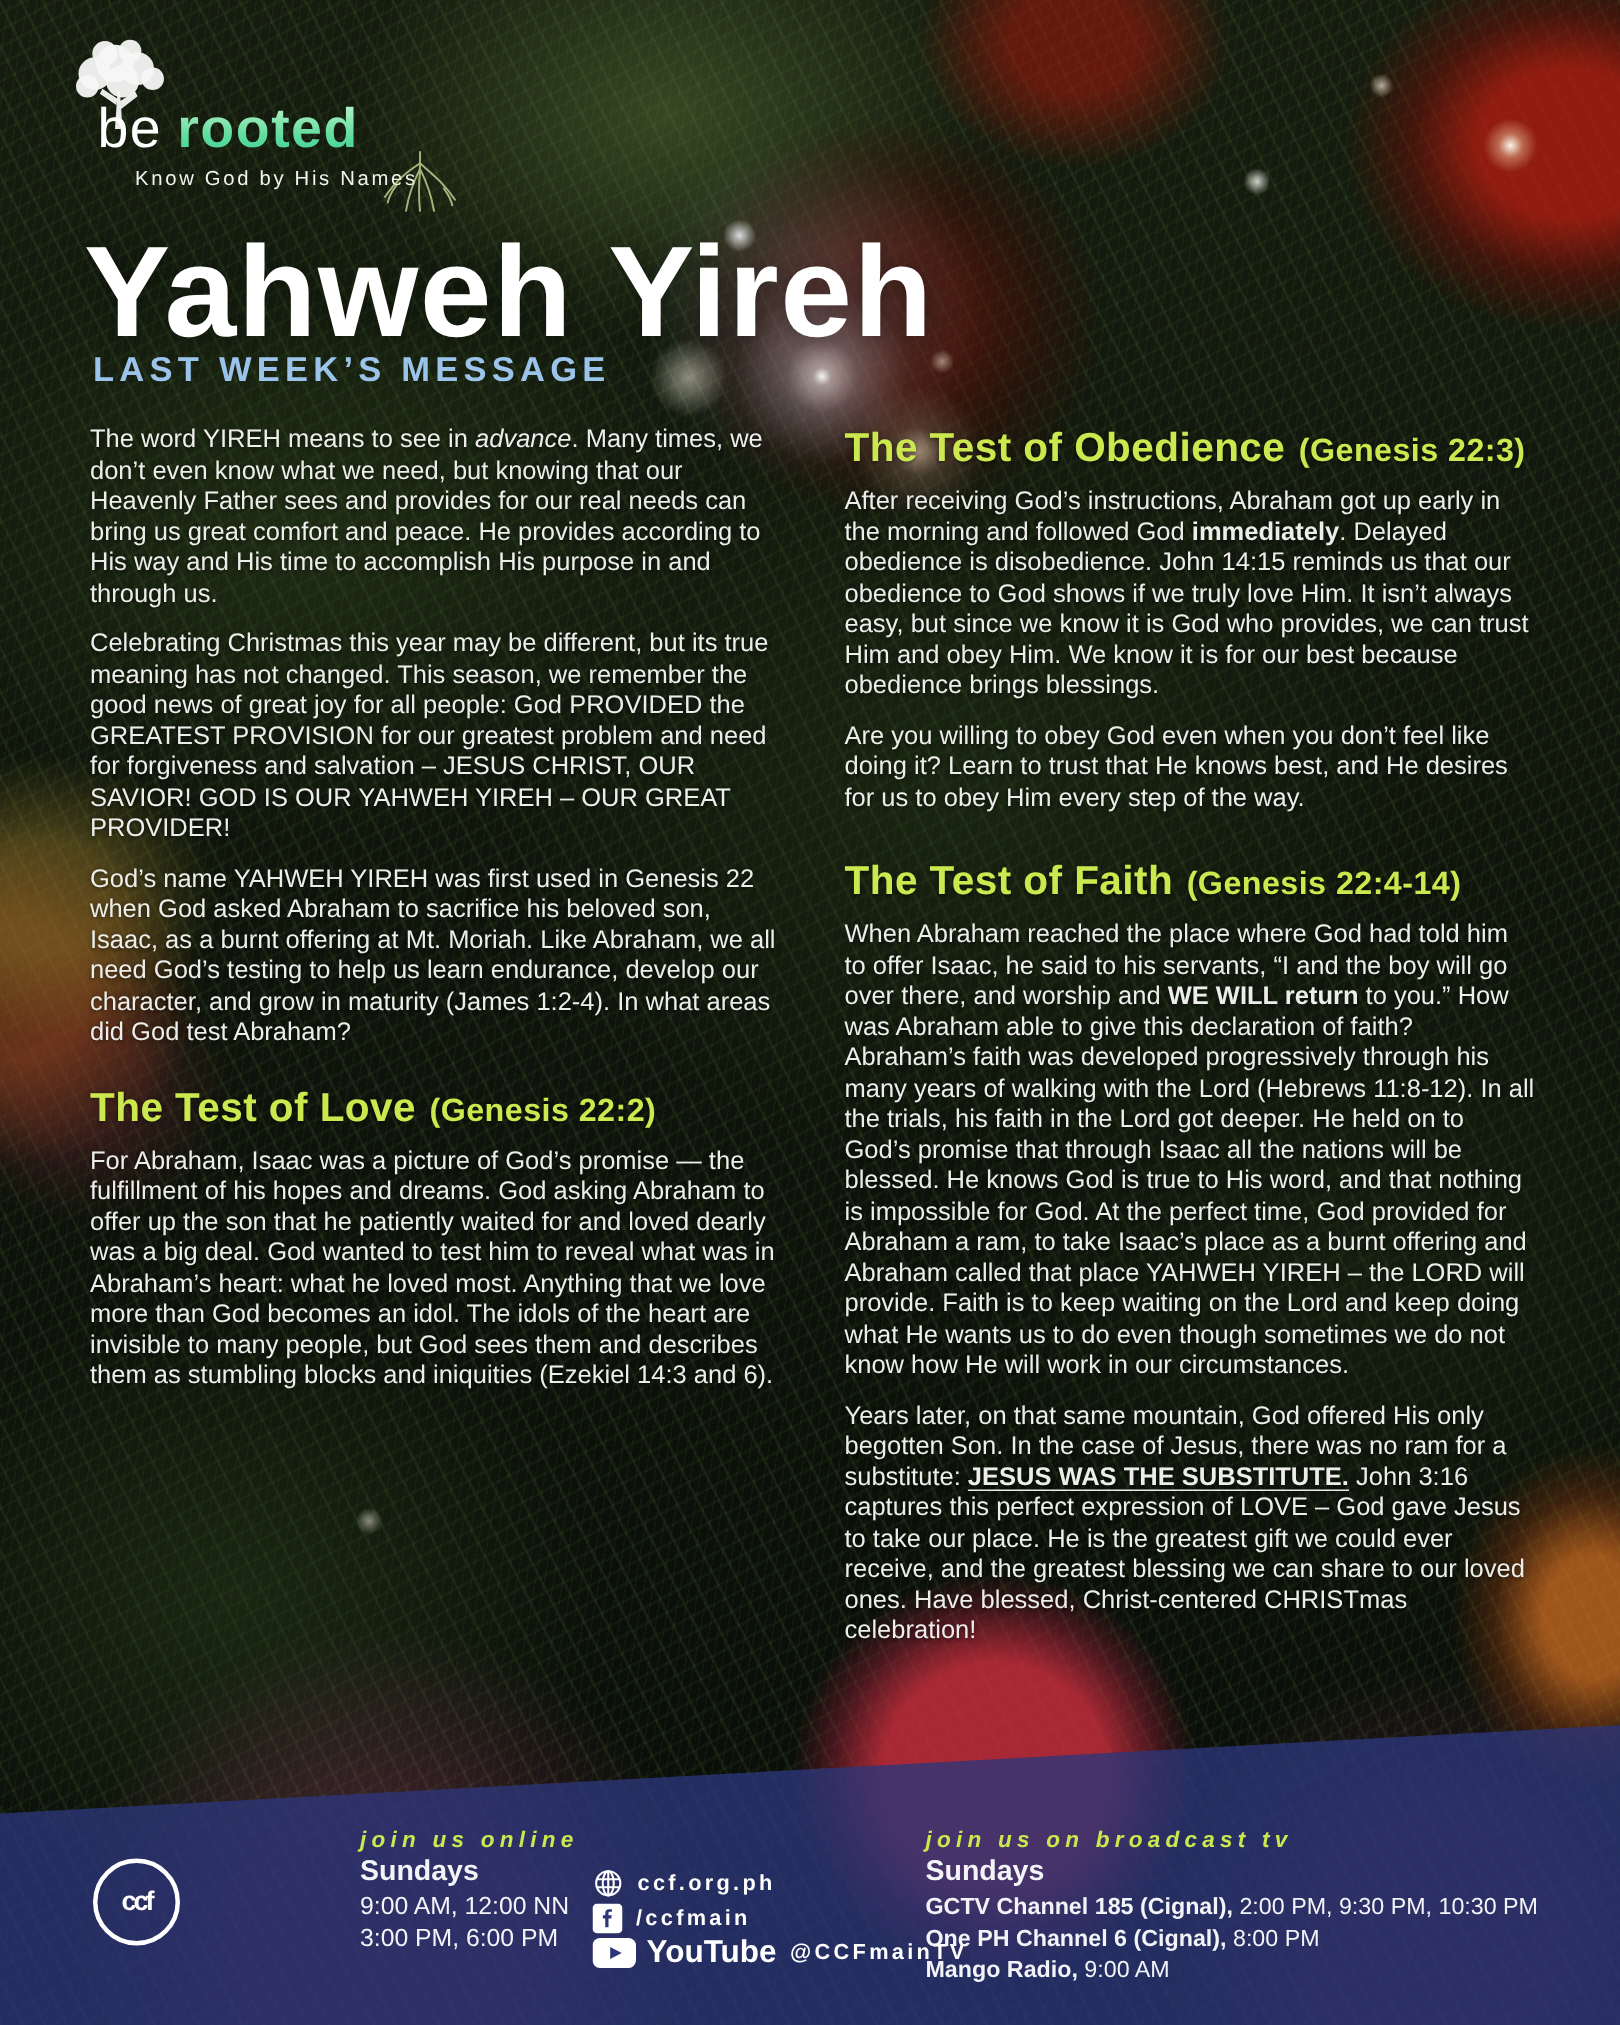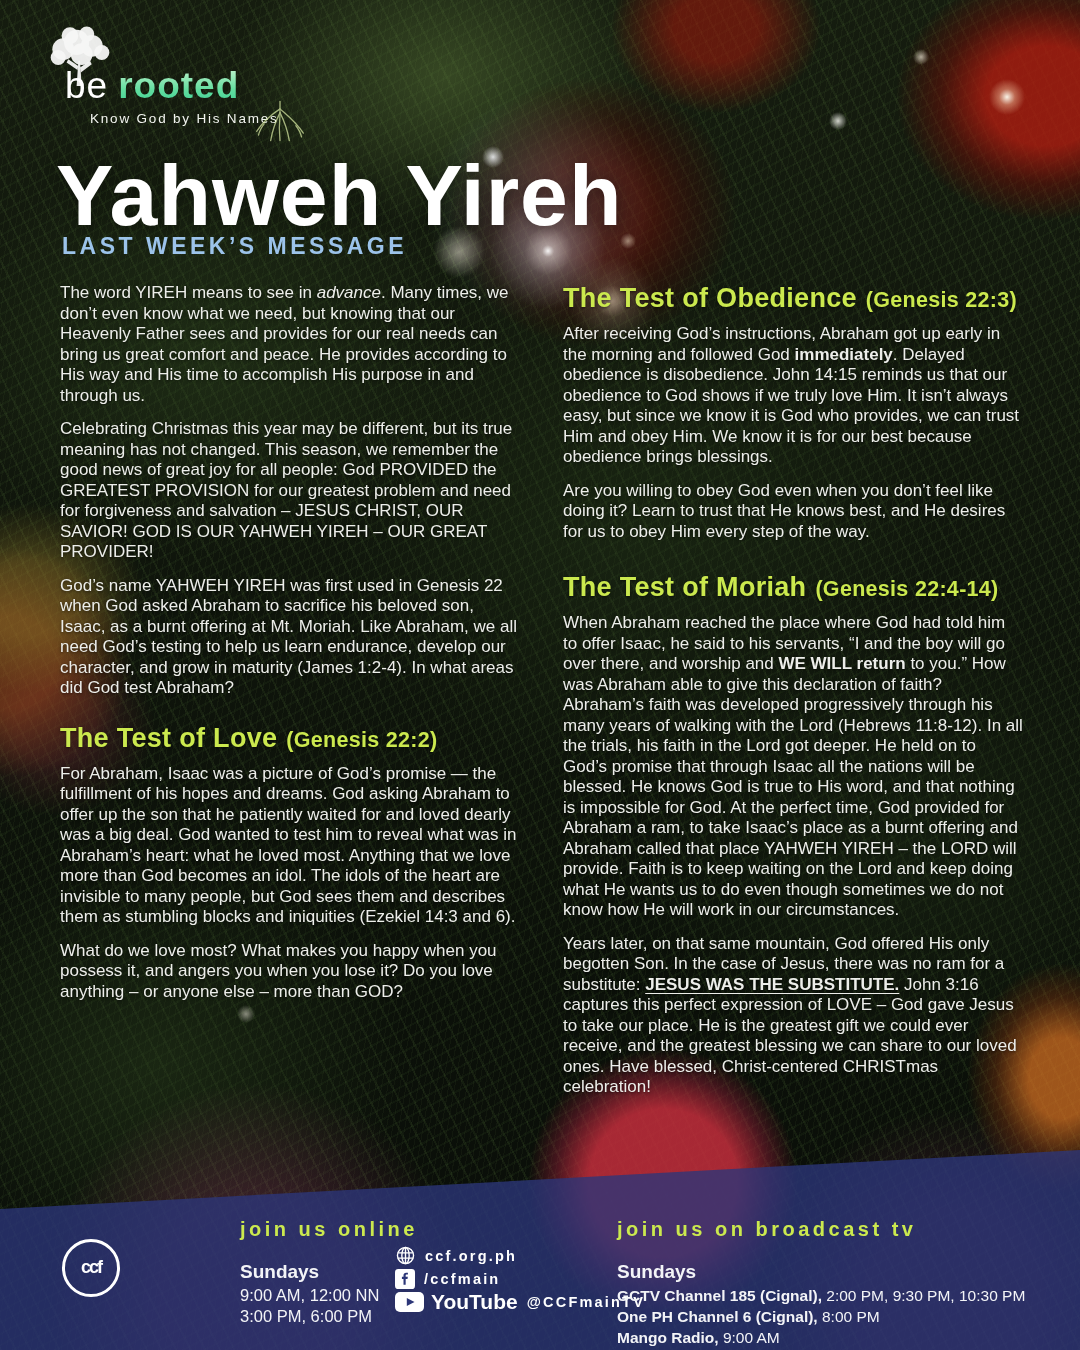--- a/index.html
+++ b/index.html
@@ -63,21 +63,21 @@
   .sec { font-size:27px; line-height:30px; font-weight:bold; color:#cbe94e; letter-spacing:.3px; margin:24px 0 9px; text-shadow:0 1px 3px rgba(0,0,0,.5); white-space:nowrap; }
   .sec .ref { font-size:21.5px; margin-left:9px; }
   .sec.first { margin-top:0; }
   .sec.gap { margin-top:30px; }
 
   .footer { position:absolute; left:0; top:1145px; width:1080px; height:205px; z-index:4;
     background:rgba(44,54,122,.78); clip-path:polygon(0 64px, 100% 5px, 100% 100%, 0 100%); }
   .ccf { position:absolute; left:62px; top:94px; width:58px; height:58px; border:3.5px solid #fff; border-radius:50%;
     display:flex; align-items:center; justify-content:center; color:#fff; font-weight:bold; font-size:18px; letter-spacing:-2px; padding-bottom:2px; }
   .f-col { position:absolute; color:#f3f4f7; }
-  .f-heading { font-size:20px; font-weight:bold; letter-spacing:3.5px; color:#cbe94e; margin-bottom:20px; white-space:nowrap; }
+  .f-heading { font-size:15px; font-weight:bold; letter-spacing:3.5px; color:#cbe94e; margin-bottom:2px; white-space:nowrap;font-style:italic; }
   .f-day { font-size:19px; font-weight:bold; margin-bottom:2px; }
   .f-line { font-size:16.5px; line-height:21px; white-space:nowrap; }
   .online { left:240px; top:73px; }
   .links { left:395px; top:100px; }
   .link-row { display:flex; align-items:center; height:21px; margin-bottom:2px; color:#fff; }
   .link-label { font-size:14.5px; font-weight:bold; letter-spacing:2.2px; margin-left:9px; white-space:nowrap; }
   .yt-brand { font-size:21px; font-weight:bold; margin-left:7px; }
   .broadcast { left:617px; top:73px; }
   .b-row { font-size:15.5px; line-height:21px; white-space:nowrap; }
   .b-row b { font-weight:bold; }
@@ -121,28 +121,27 @@
 
   <h1 class="title">Yahweh Yireh</h1>
   <div class="kicker">LAST WEEK’S MESSAGE</div>
 
   <section class="col col-left">
     <p><span>The word YIREH means to see in </span><em>advance</em><span>. Many times, we don’t even know what we need, but knowing that our Heavenly Father sees and provides for our real needs can bring us great comfort and peace. He provides according to His way and His time to accomplish His purpose in and through us.</span></p>
     <p><span>Celebrating Christmas this year may be different, but its true meaning has not changed. This season, we remember the good news of great joy for all people: God PROVIDED the GREATEST PROVISION for our greatest problem and need for forgiveness and salvation – JESUS CHRIST, OUR SAVIOR! GOD IS OUR YAHWEH YIREH – OUR GREAT PROVIDER!</span></p>
     <p><span>God’s name YAHWEH YIREH was first used in Genesis 22 when God asked Abraham to sacrifice his beloved son, Isaac, as a burnt offering at Mt. Moriah. Like Abraham, we all need God’s testing to help us learn endurance, develop our character, and grow in maturity (James 1:2-4). In what areas did God test Abraham?</span></p>
     <h2 class="sec"><span>The Test of Love</span><span class="ref">(Genesis 22:2)</span></h2>
     <p><span>For Abraham, Isaac was a picture of God’s promise — the fulfillment of his hopes and dreams. God asking Abraham to offer up the son that he patiently waited for and loved dearly was a big deal. God wanted to test him to reveal what was in Abraham’s heart: what he loved most. Anything that we love more than God becomes an idol. The idols of the heart are invisible to many people, but God sees them and describes them as stumbling blocks and iniquities (Ezekiel 14:3 and 6).</span></p>
-    <p><span>What do we love most? What makes you happy when you possess it, and angers you when you lose it? Do you love anything – or anyone else – more than GOD?</span></p>
   </section>
 
   <section class="col col-right">
     <h2 class="sec first"><span>The Test of Obedience</span><span class="ref">(Genesis 22:3)</span></h2>
     <p><span>After receiving God’s instructions, Abraham got up early in the morning and followed God </span><strong>immediately</strong><span>. Delayed obedience is disobedience. John 14:15 reminds us that our obedience to God shows if we truly love Him. It isn’t always easy, but since we know it is God who provides, we can trust Him and obey Him. We know it is for our best because obedience brings blessings.</span></p>
     <p><span>Are you willing to obey God even when you don’t feel like doing it? Learn to trust that He knows best, and He desires for us to obey Him every step of the way.</span></p>
-    <h2 class="sec gap"><span>The Test of Moriah</span><span class="ref">(Genesis 22:4-14)</span></h2>
+    <h2 class="sec gap"><span>The Test of Faith</span><span class="ref">(Genesis 22:4-14)</span></h2>
     <p><span>When Abraham reached the place where God had told him to offer Isaac, he said to his servants, “I and the boy will go over there, and worship and </span><strong>WE WILL return</strong><span> to you.”  How was Abraham able to give this declaration of faith? Abraham’s faith was developed progressively through his many years of walking with the Lord (Hebrews 11:8-12). In all the trials, his faith in the Lord got deeper. He held on to God’s promise that through Isaac all the nations will be blessed. He knows God is true to His word, and that nothing is impossible for God. At the perfect time, God provided for Abraham a ram, to take Isaac’s place as a burnt offering and Abraham called that place YAHWEH YIREH – the LORD will provide. Faith is to keep waiting on the Lord and keep doing what He wants us to do even though sometimes we do not know how He will work in our circumstances.</span></p>
     <p><span>Years later, on that same mountain, God offered His only begotten Son. In the case of Jesus, there was no ram for a substitute: </span><strong class="u">JESUS WAS THE SUBSTITUTE.</strong><span> John 3:16 captures this perfect expression of LOVE – God gave Jesus to take our place. He is the greatest gift we could ever receive, and the greatest blessing we can share to our loved ones. Have blessed, Christ-centered CHRISTmas celebration!</span></p>
   </section>
 
   <footer class="footer">
     <div class="ccf">
         <span>ccf</span>
       </div>
 
     <div class="f-col online">

